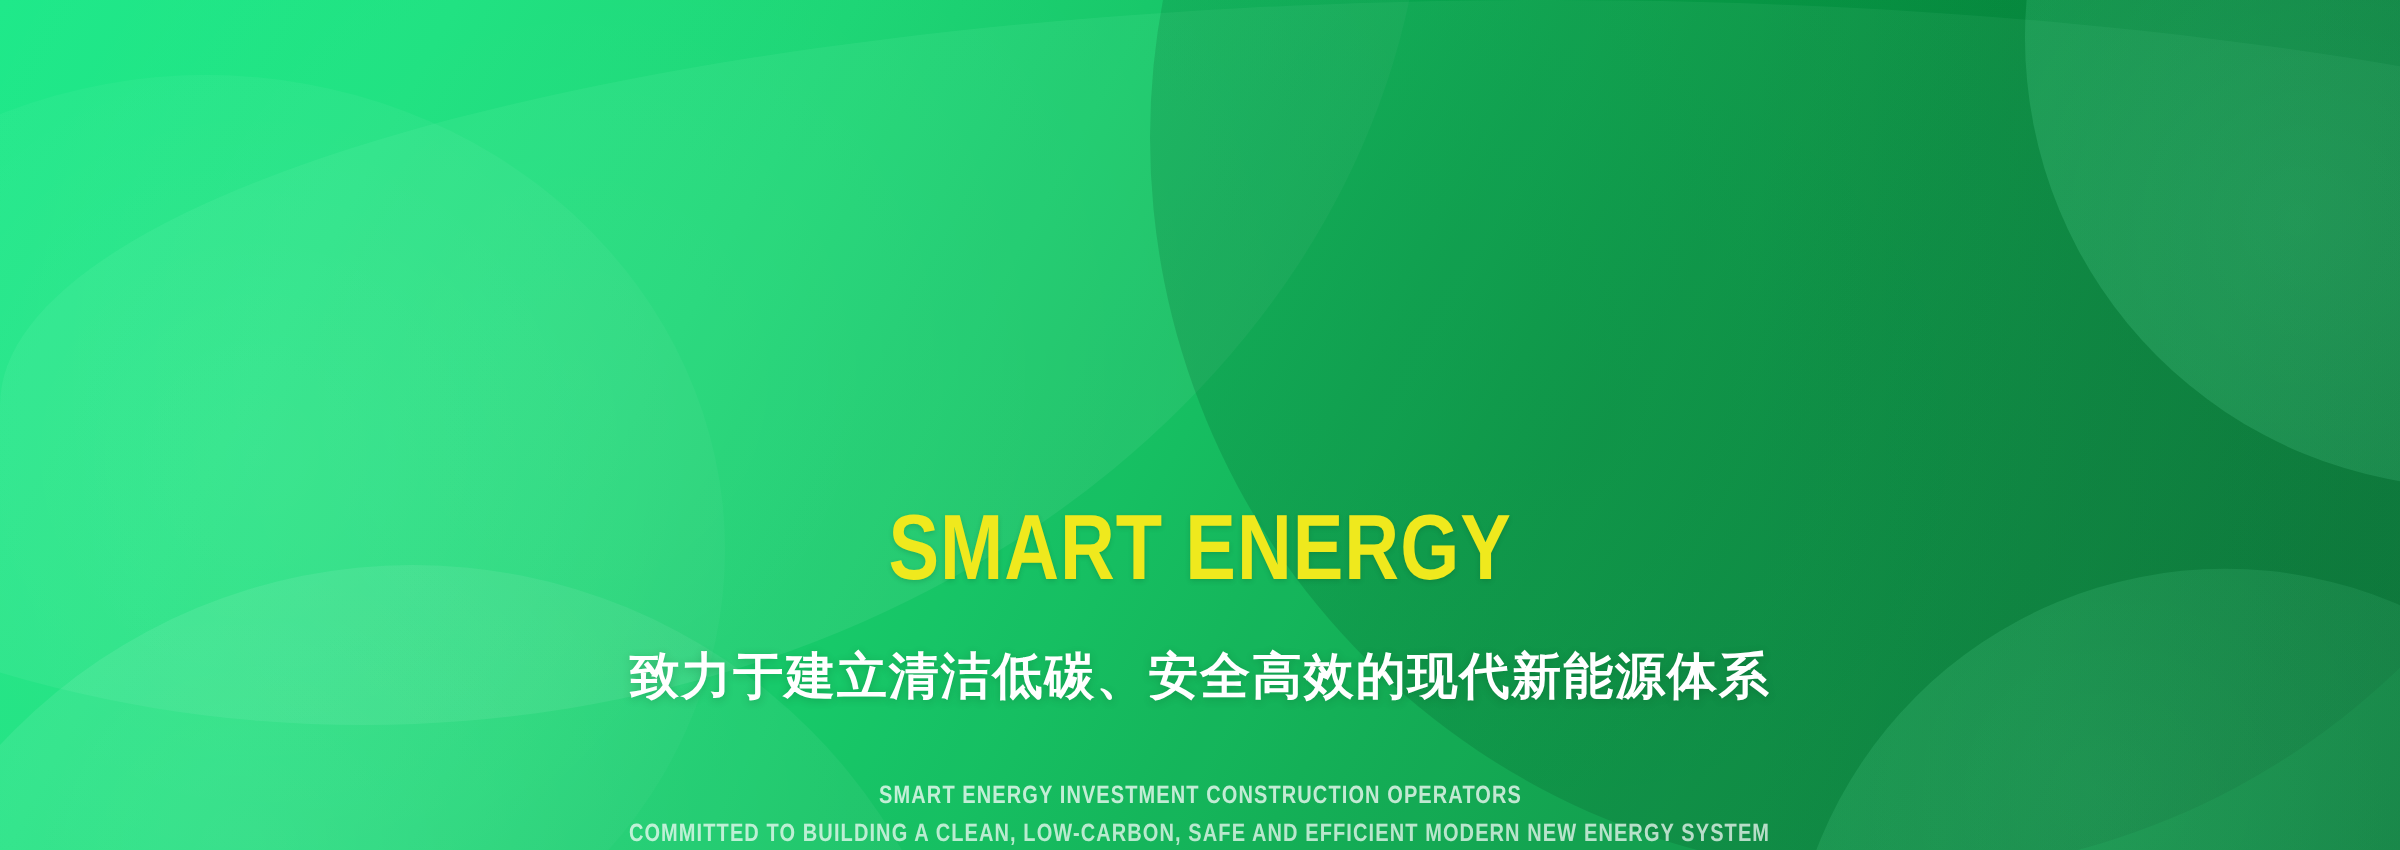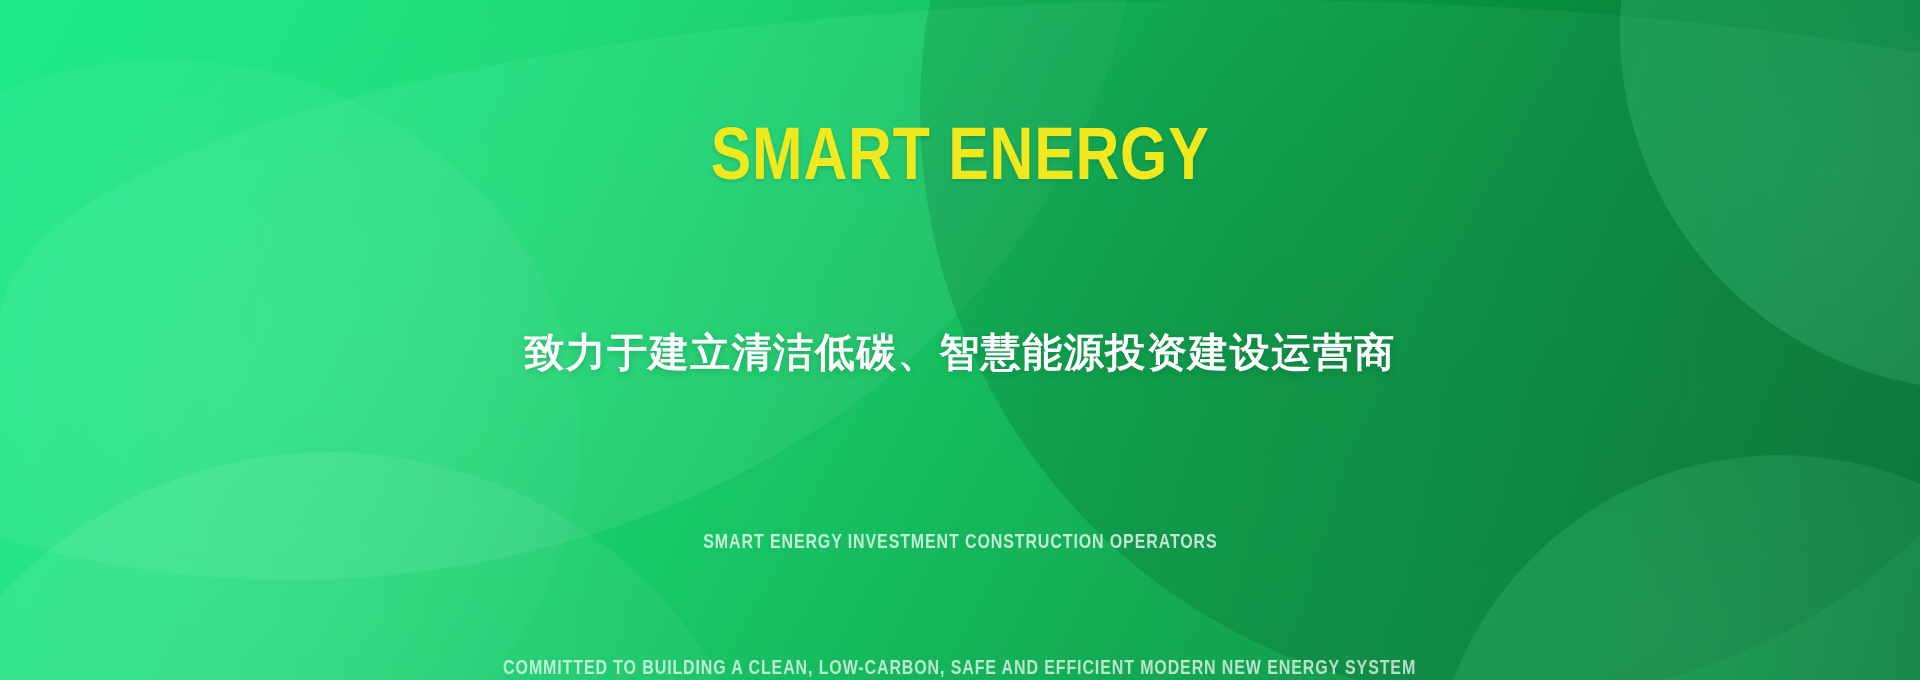--- a/index.html
+++ b/index.html
@@ -112,21 +112,21 @@
     background: linear-gradient(90deg, rgba(3,80,38,0) 0%, rgba(3,80,38,0.16) 100%);
   }
 
   
   .content {
     position: absolute;
     inset: 0;
     display: flex;
     flex-direction: column;
     align-items: center;
-    justify-content: space-between;
+    justify-content: flex-end;
     text-align: center;
   }
 
   .headline-en {
     margin-top: 118px;
     color: #EFE91D;
     font-size: 74px;
     line-height: 0.96;
     font-weight: 700;
     letter-spacing: 1px;
@@ -191,20 +191,20 @@
     <div class="blob blob-r-light"></div>
     <div class="blob blob-br"></div>
     <div class="blob-bottom-band"></div>
     <div class="edge-shade"></div>
   </div>
 
   <div class="content">
     <div class="headline-en">SMART ENERGY</div>
 
 
-    <h2 class="subhead-cn">致力于建立清洁低碳、智慧能源投资建设运营商</h2>
+    <h2 class="subhead-cn">致力于建立清洁低碳、安全高效的现代新能源体系</h2>
 
     <div class="sub-en sub-en-1">SMART ENERGY INVESTMENT CONSTRUCTION OPERATORS</div>
 
     <div class="sub-en sub-en-2">COMMITTED TO BUILDING A CLEAN, LOW-CARBON, SAFE AND EFFICIENT MODERN NEW ENERGY SYSTEM</div>
   </div>
 
 </div>
 
 </body></html>

